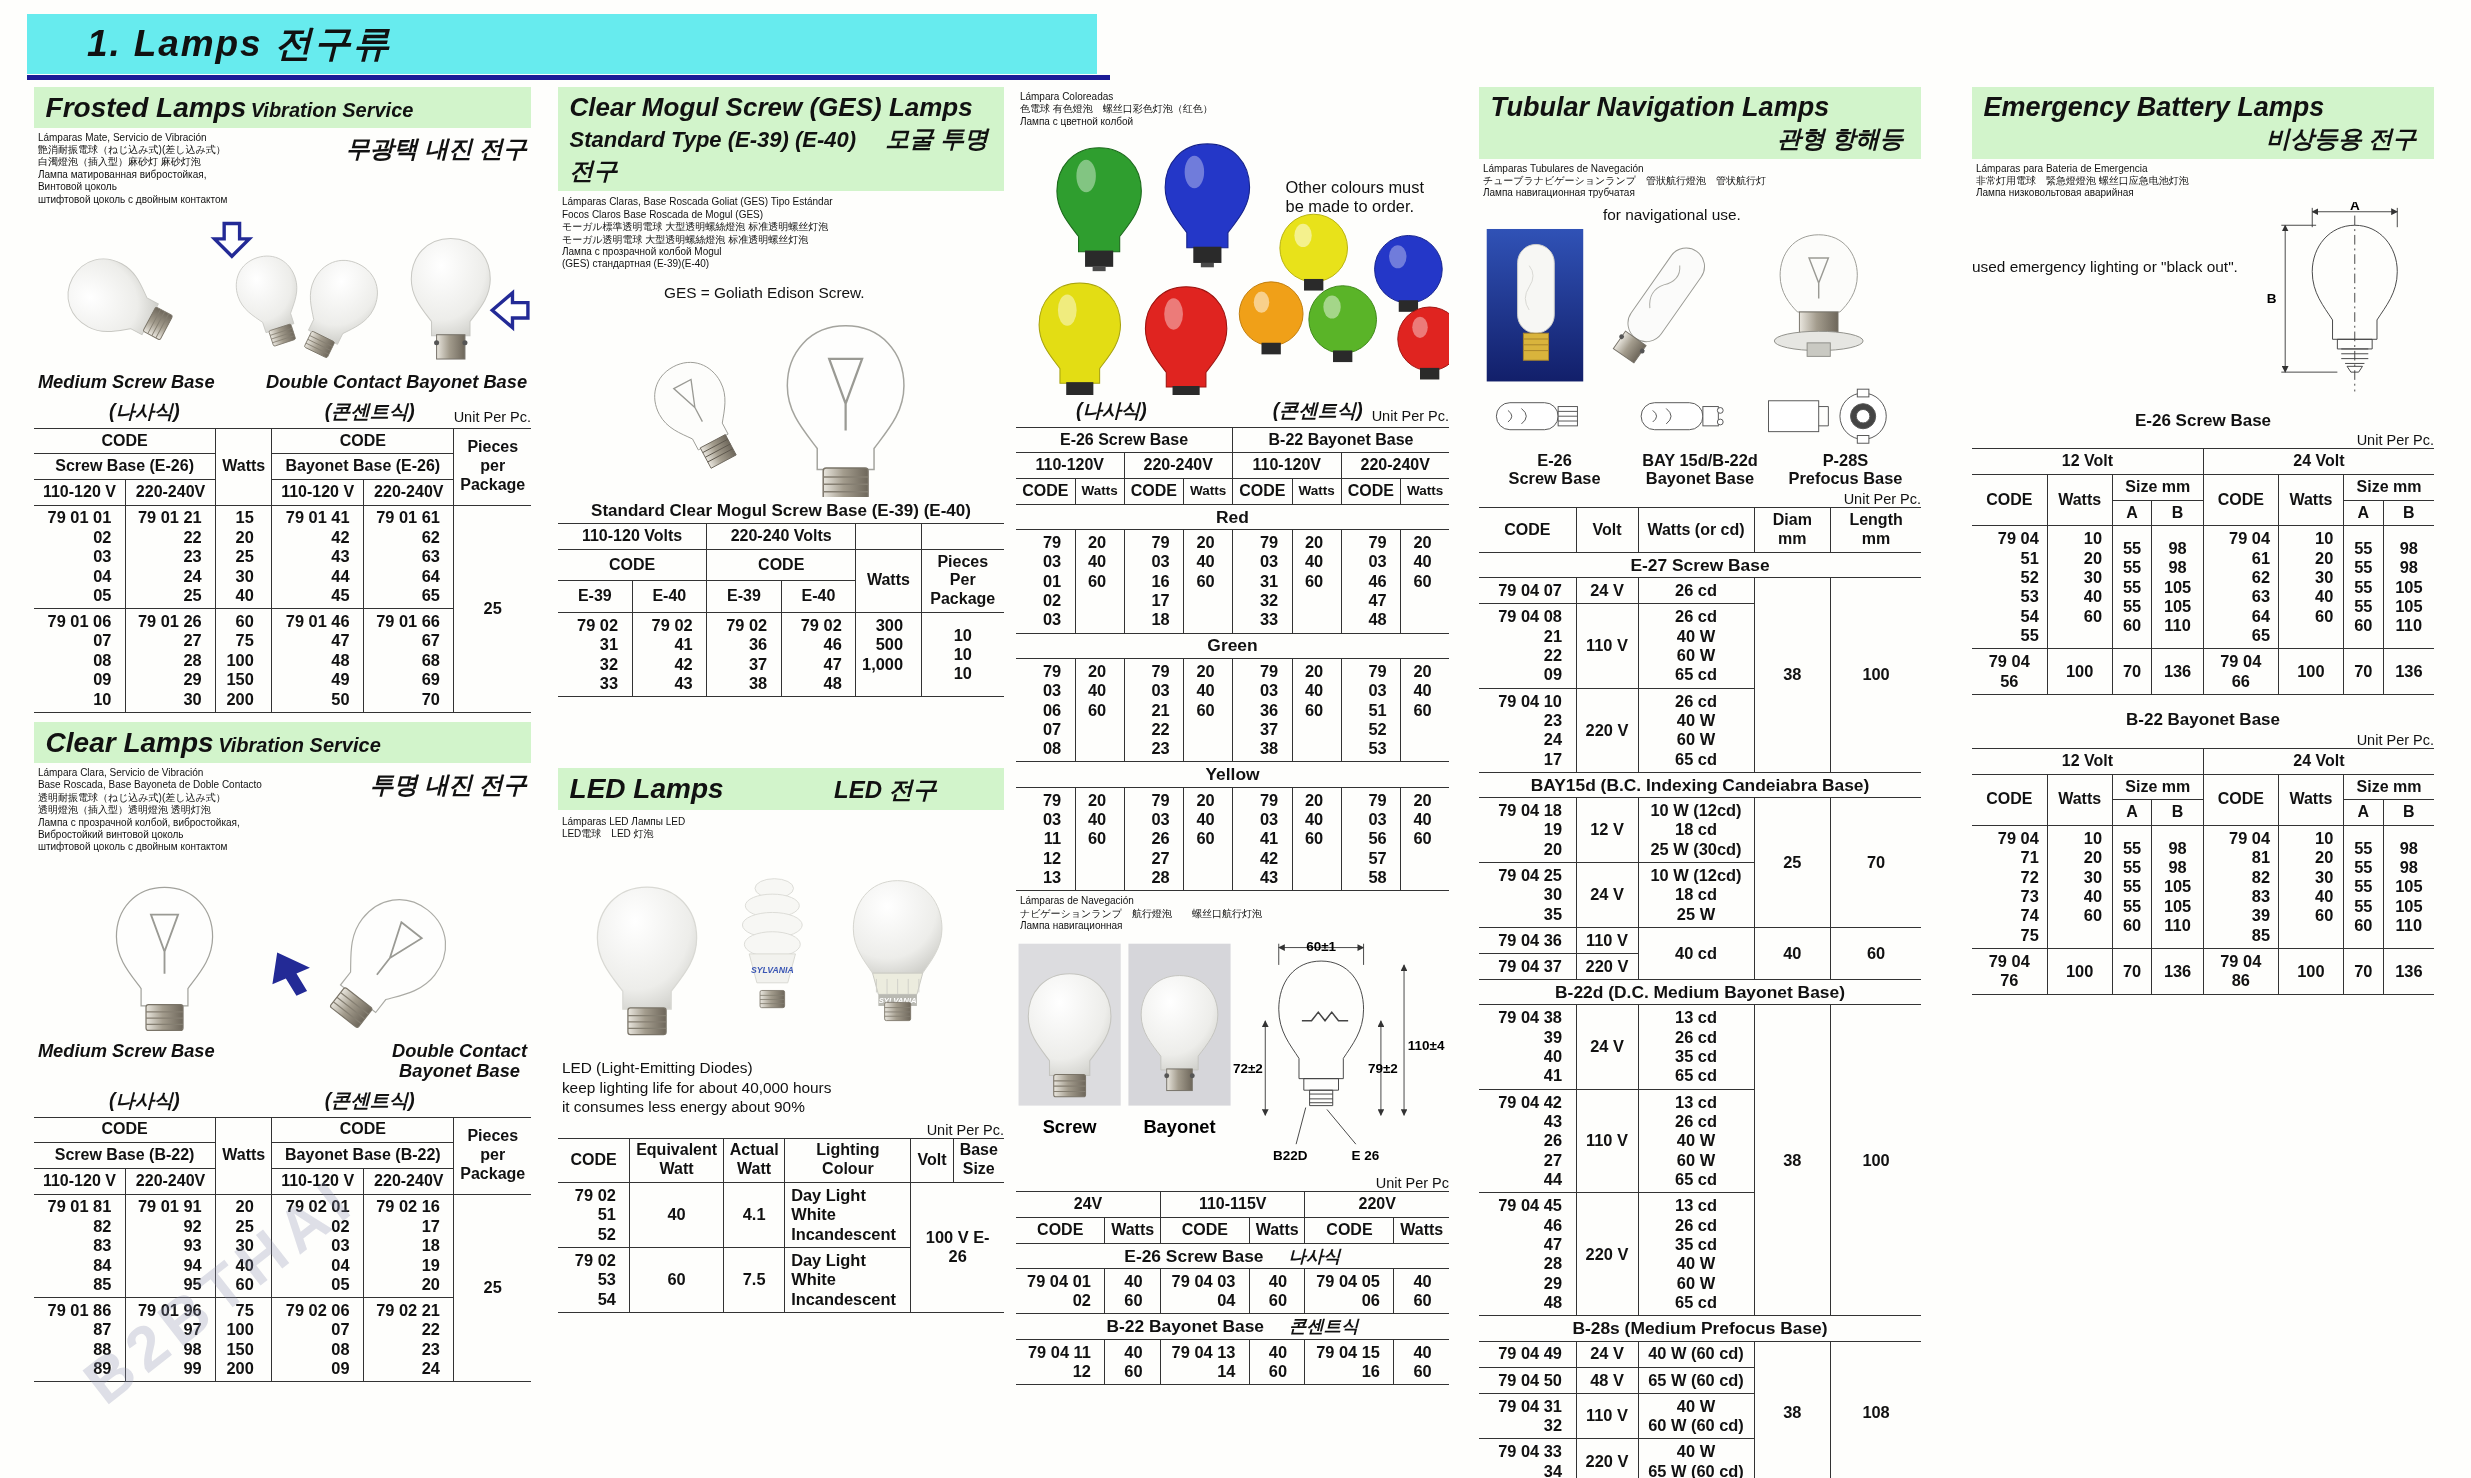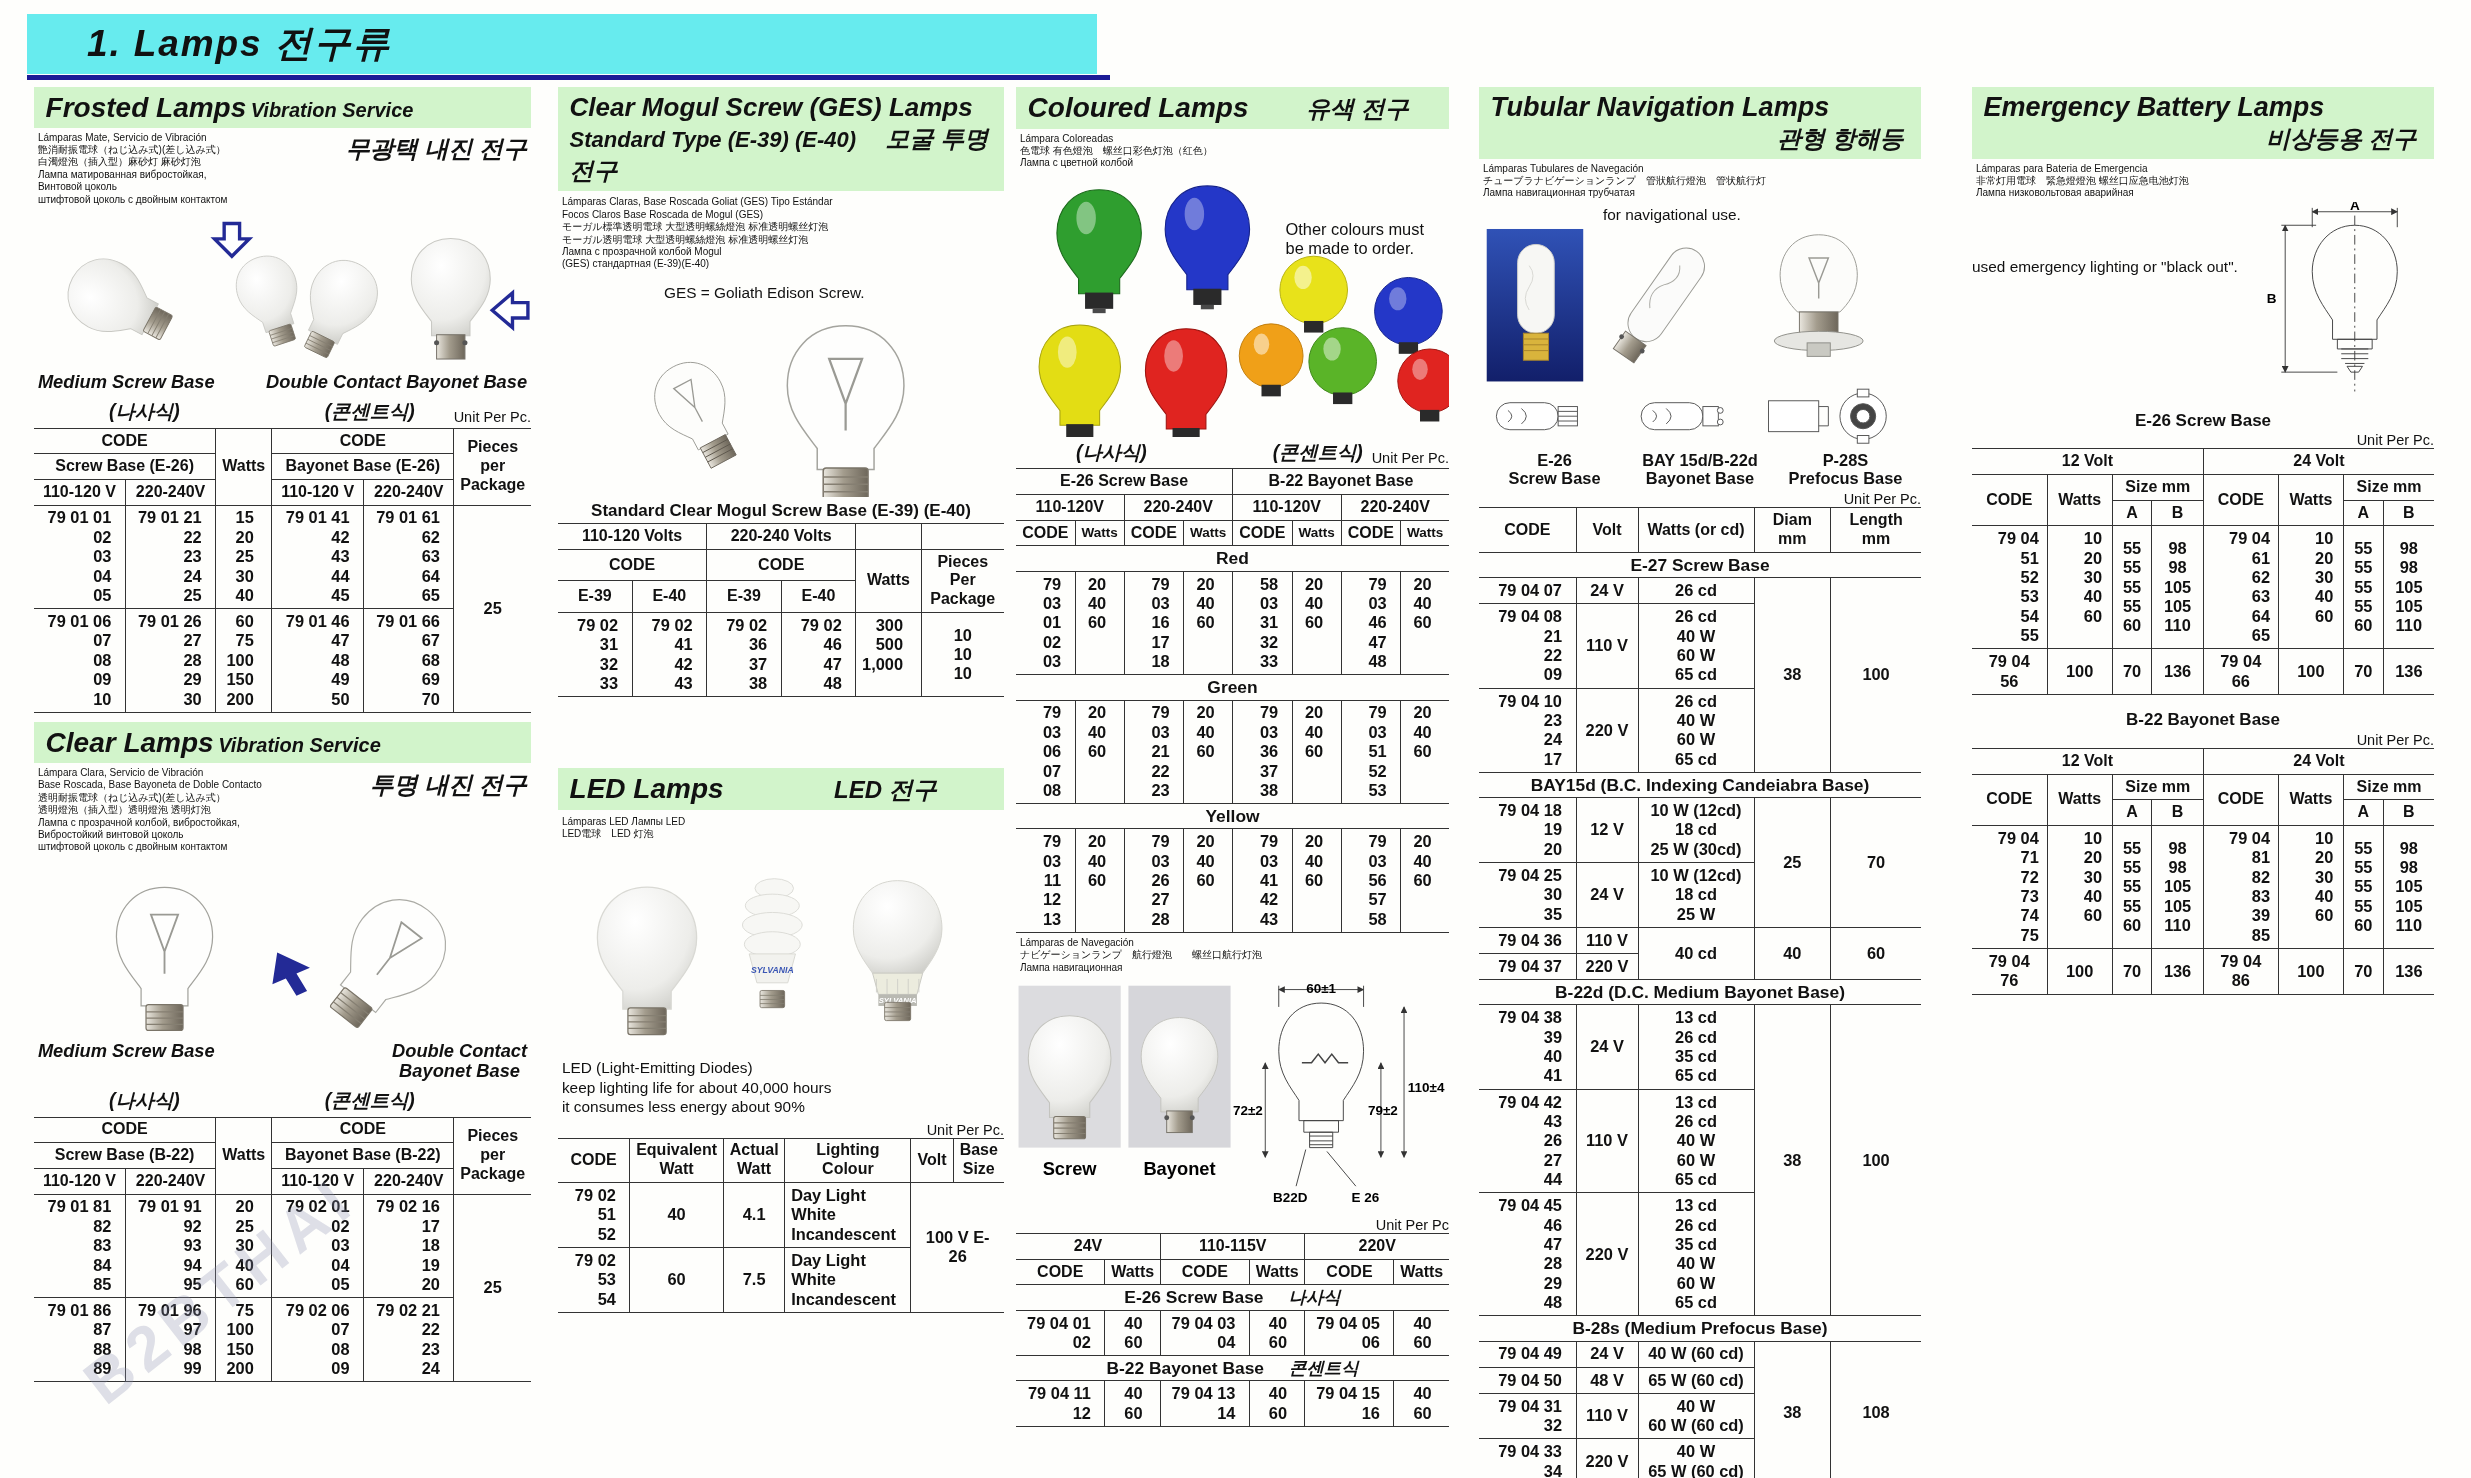--- a/index.html
+++ b/index.html
@@ -466,24 +466,20 @@
       <td>7.5</td>
       <td class="ml" style="text-align:left">Day Light White
 Incandescent</td>
     </tr>
   </tbody>
     </table>
 </section>
 
 <section class="col" style="left:1016px;width:433px">
 
-  <div class="sech">
-    <span class="t1">Coloured Lamps</span>
-    <span class="krbig" style="margin-left:53px">유색 전구</span>
-  </div>
   <div class="desc" style="margin-top:3.9px">Lámpara Coloreadas
 色電球 有色燈泡　螺丝口彩色灯泡（红色）
 Лампа с цветной колбой</div>
 
   <div style="position:relative">
     <svg class="imgrow" width="433" height="263" viewBox="0 0 448 272">
       <g transform="translate(86,70) scale(1.12)">
           <use href="#bulbA" fill="#2f9e2f" stroke="#1d6b1d"></use>
           <ellipse cx="-12" cy="-22" rx="9" ry="15" fill="#fff" opacity=".4"></ellipse>
           <use href="#baseD"></use>
@@ -570,21 +566,21 @@
 03</td>
           <td class="wt ml">20
 40
 60</td>
       <td class="cd ml">79 03 16
 17
 18</td>
           <td class="wt ml">20
 40
 60</td>
-      <td class="cd ml">58 03 31
+      <td class="cd ml">79 03 31
 32
 33</td>
           <td class="wt ml">20
 40
 60</td>
       <td class="cd ml">79 03 46
 47
 48</td>
           <td class="wt ml">20
 40

